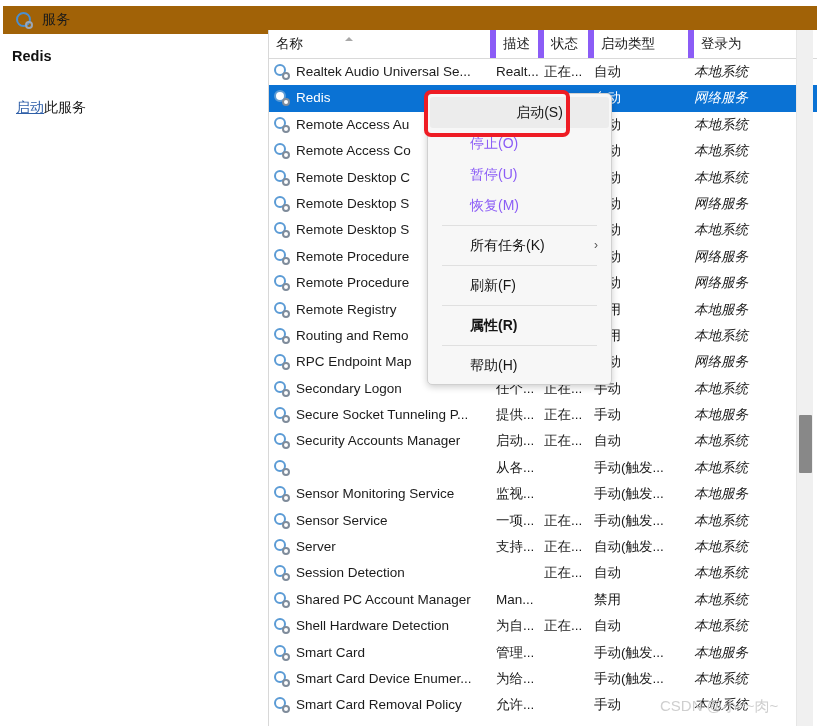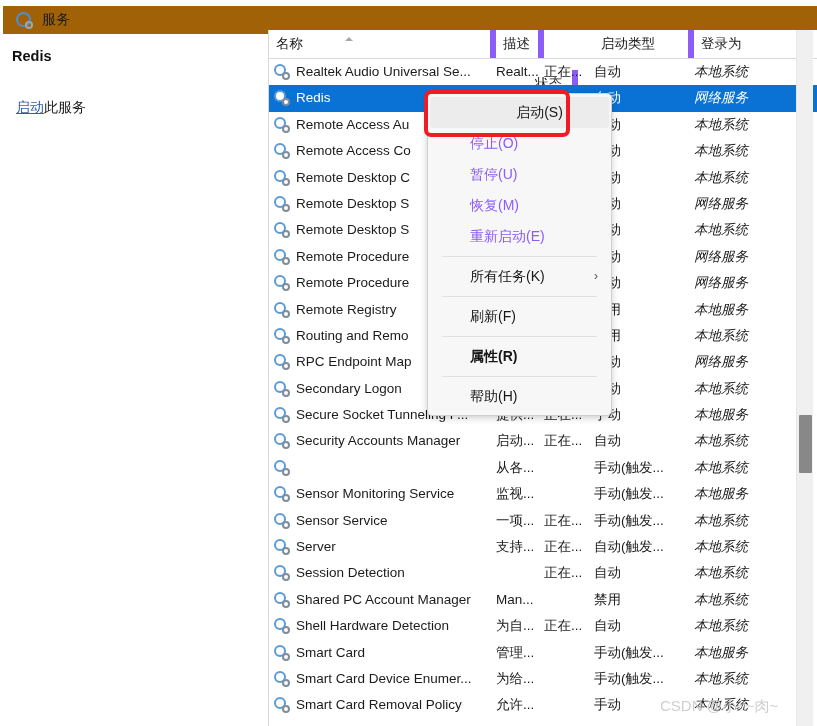--- a/index.html
+++ b/index.html
@@ -296,21 +296,21 @@
   </div>
 
   <div class="list-pane">
 
     <div class="list-header">
       <div class="hcell" style="left:0px;width:227px;">
         <span>名称</span>
         <span class="sort-arrow"></span>
       </div>
       <div class="hcell" style="left:227px;width:48px;">描述</div>
-      <div class="hcell" style="left:259px;width:50px;margin-top:40px;">状态</div>
+      <div class="hcell" style="left:275px;width:50px;">状态</div>
       <div class="hcell" style="left:325px;width:100px;">启动类型</div>
       <div class="hcell" style="left:425px;width:110px;">登录为</div>
     </div>
 
     <div class="rows" id="rows-container">
         <div class="row">
           <span class="gear">
             <span class="g1"></span>
             <span class="g2"></span>
           </span>
@@ -588,21 +588,20 @@
 
   <div class="scrollbar">
     <div class="scroll-thumb" id="scroll-thumb" style="top: 385px; height: 58px;"></div>
   </div>
 
   <div class="ctxmenu" id="ctxmenu">
       <div class="mi hover"><span>启动(S)</span></div>
       <div class="mi disabled"><span>停止(O)</span></div>
       <div class="mi disabled"><span>暂停(U)</span></div>
       <div class="mi disabled"><span>恢复(M)</span></div>
-      <div class="mi disabled"><span>重新启动(E)</span></div>
       <div class="msep"></div>
       <div class="mi"><span>所有任务(K)</span><span class="submenu-arrow">›</span></div>
       <div class="msep"></div>
       <div class="mi"><span>刷新(F)</span></div>
       <div class="msep"></div>
       <div class="mi bold"><span>属性(R)</span></div>
       <div class="msep"></div>
       <div class="mi"><span>帮助(H)</span></div>
     </div>
 

